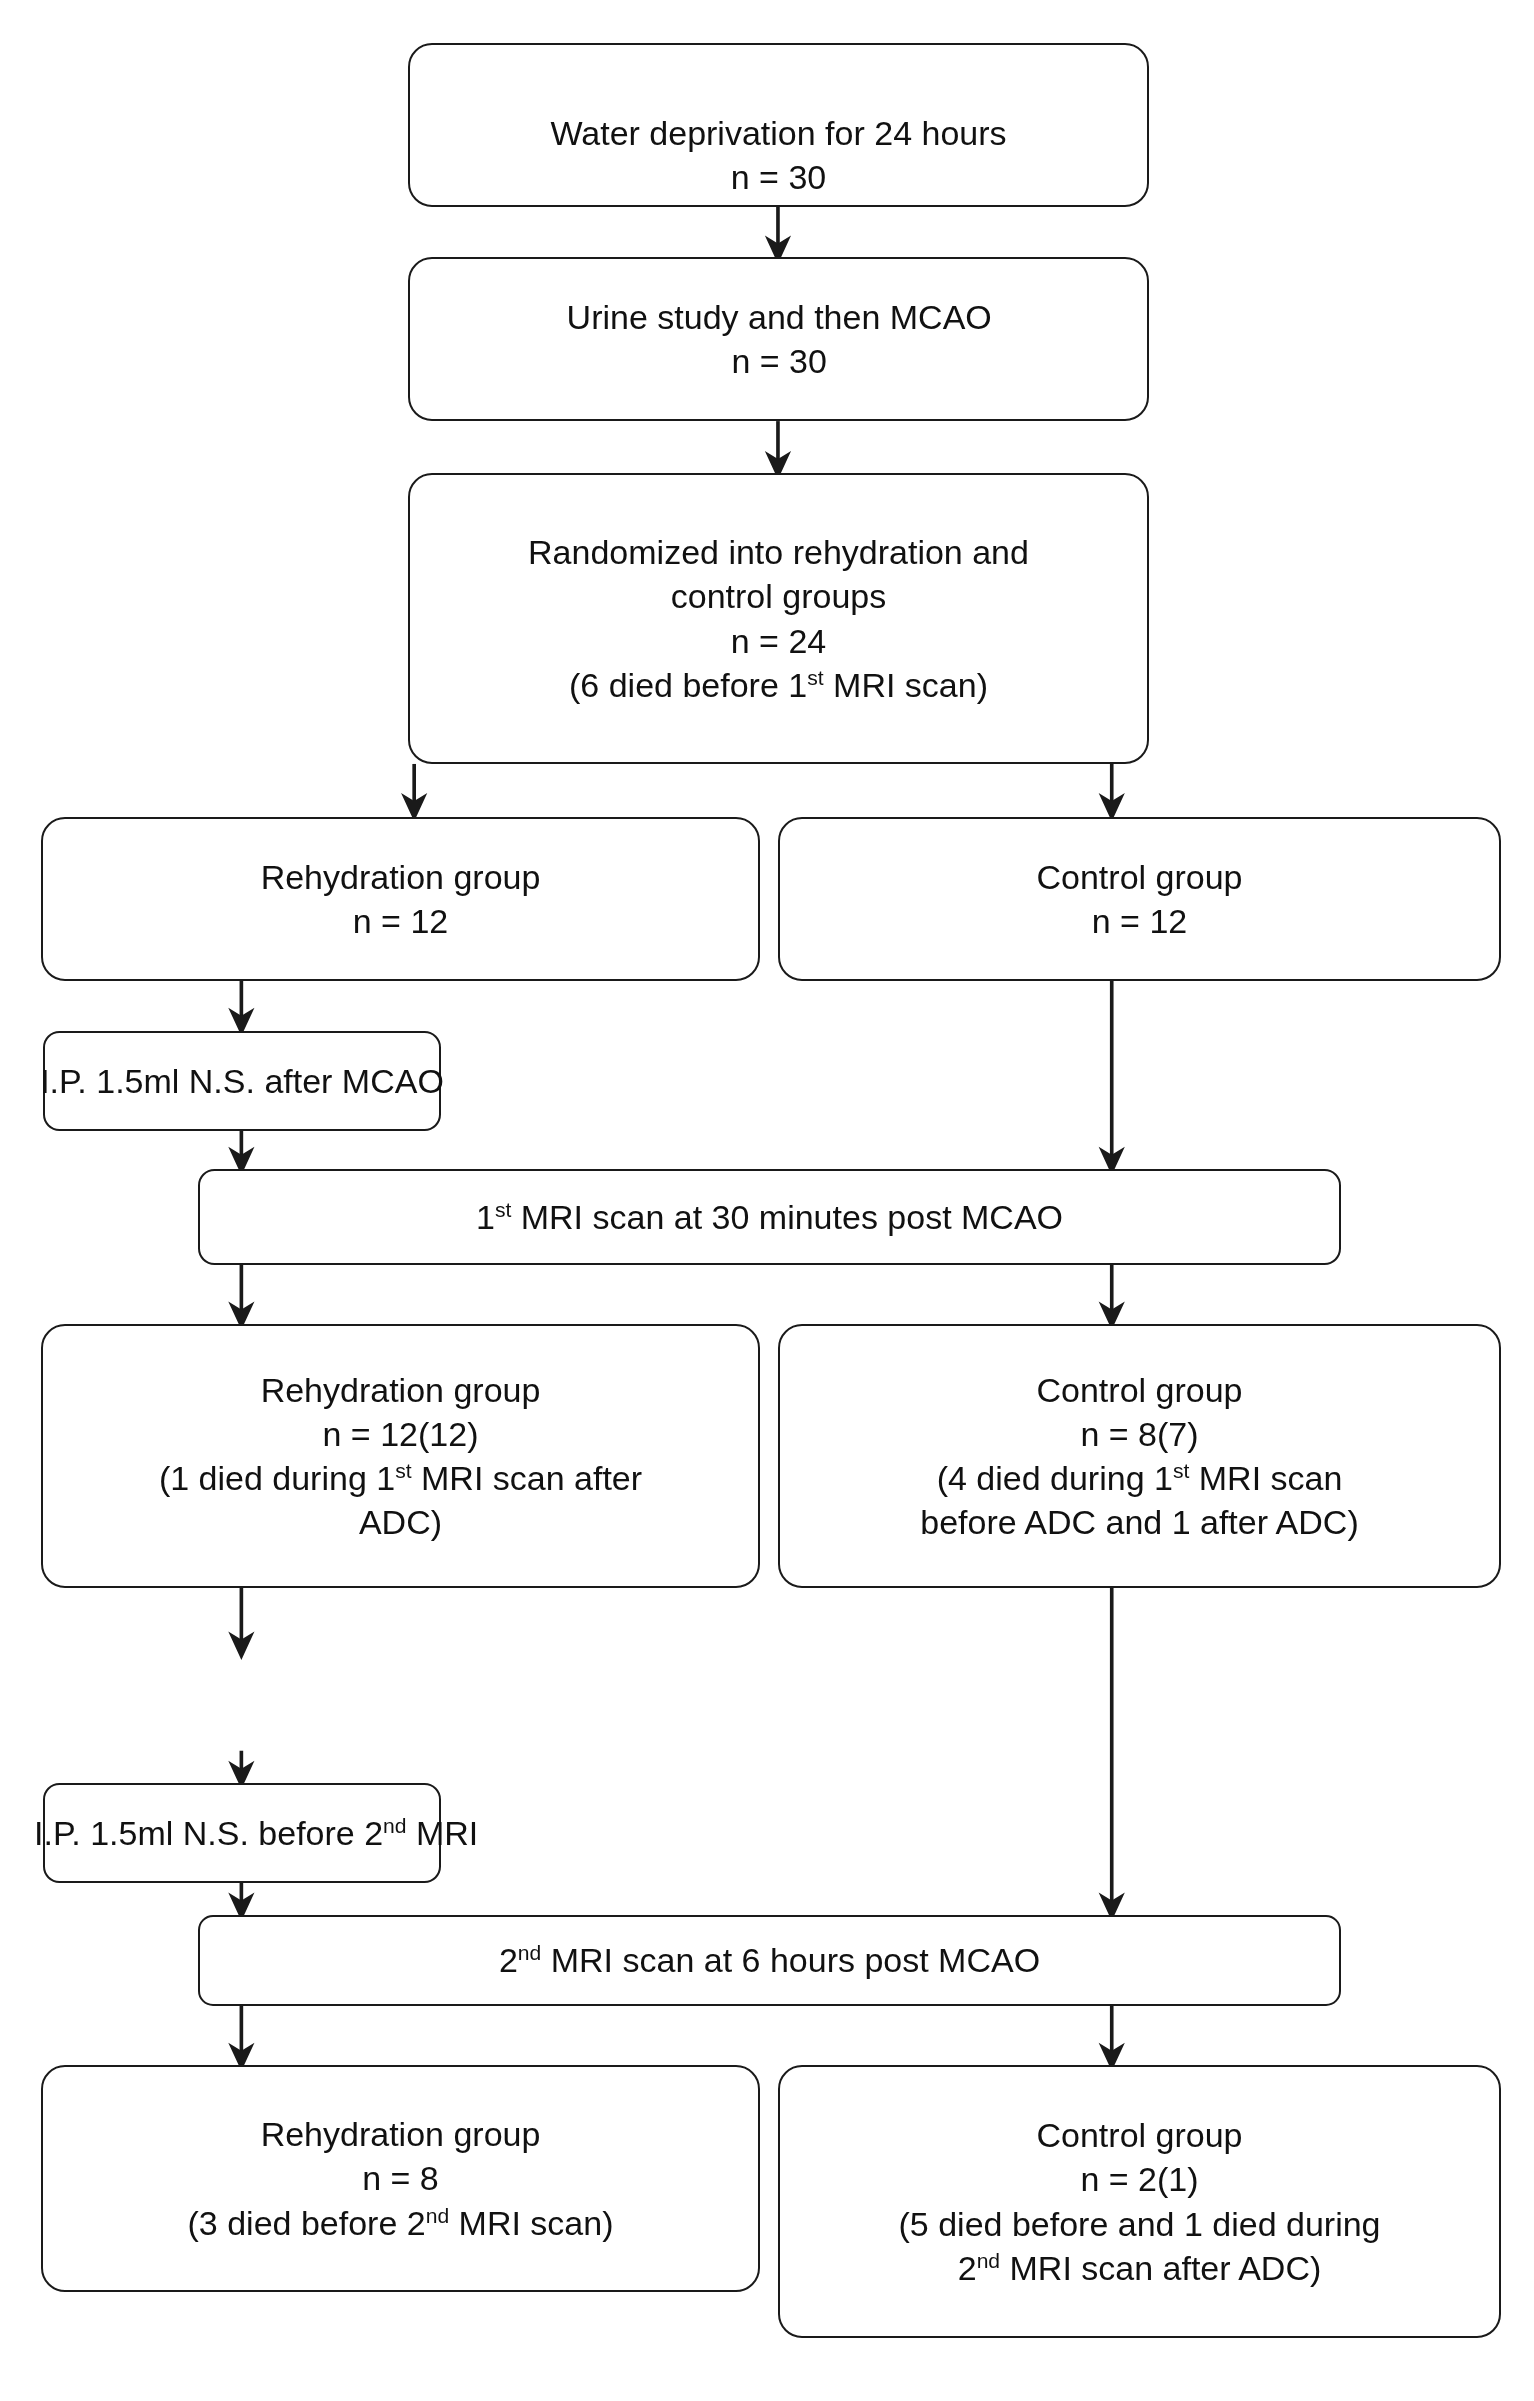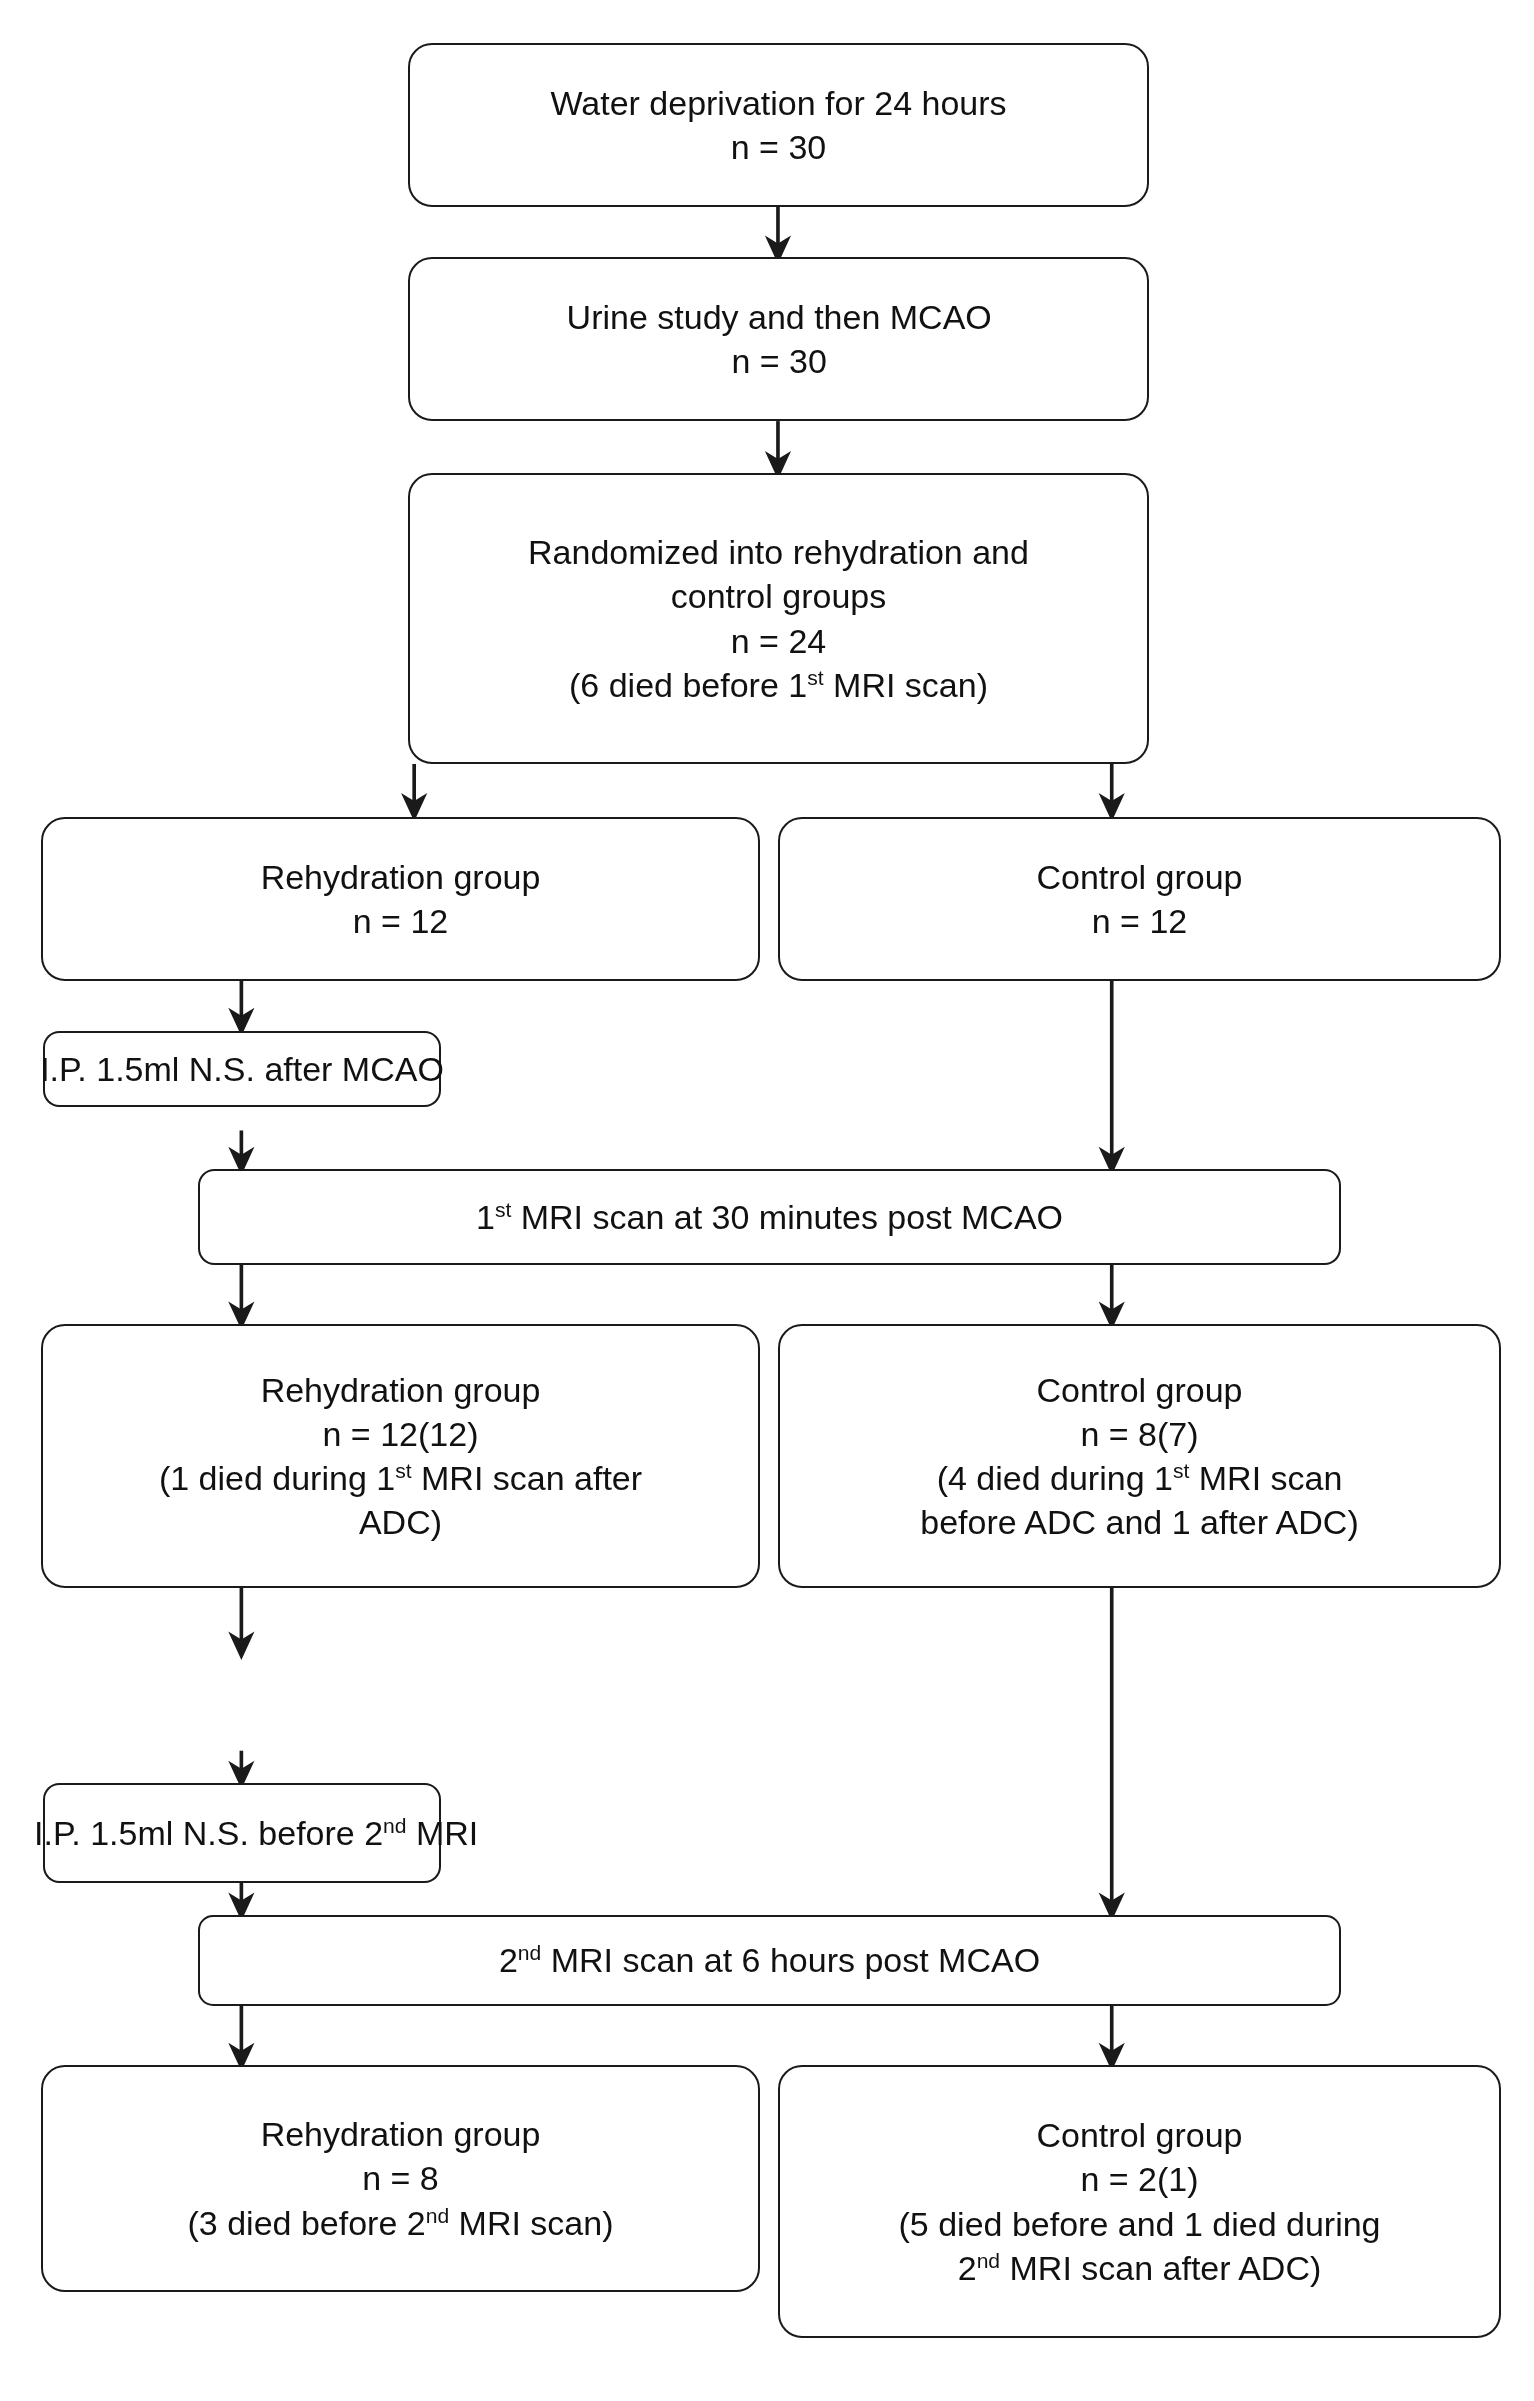--- a/index.html
+++ b/index.html
@@ -86,21 +86,21 @@
 
     <line x1="265" y1="2070" x2="265" y2="2097" stroke="#1a1a1a" stroke-width="4" marker-end="url(#arrowhead)"></line>
 
     <line x1="1222" y1="1745" x2="1222" y2="2097" stroke="#1a1a1a" stroke-width="4" marker-end="url(#arrowhead)"></line>
 
     <line x1="265" y1="2205" x2="265" y2="2262" stroke="#1a1a1a" stroke-width="4" marker-end="url(#arrowhead)"></line>
 
     <line x1="1222" y1="2205" x2="1222" y2="2262" stroke="#1a1a1a" stroke-width="4" marker-end="url(#arrowhead)"></line>
   </svg>
 
-  <div class="node" style="left:408px; top:43px; width:741px; height:164px;">
+  <div class="node" style="left:408px; top:43px; width:741px; height:164px;justify-content:flex-end;">
     <span class="ln">Water deprivation for 24 hours</span>
     <span class="ln">n = 30</span>
   </div>
 
   <div class="node" style="left:408px; top:257px; width:741px; height:164px;padding-left:16px;">
     <span class="ln">Urine study and then MCAO</span>
     <span class="ln">n = 30</span>
   </div>
 
   <div class="node" style="left:408px; top:473px; width:741px; height:291px;">
@@ -113,21 +113,21 @@
   <div class="node" style="left:41px; top:817px; width:719px; height:164px;">
     <span class="ln">Rehydration group</span>
     <span class="ln">n = 12</span>
   </div>
 
   <div class="node" style="left:778px; top:817px; width:723px; height:164px;">
     <span class="ln">Control group</span>
     <span class="ln">n = 12</span>
   </div>
 
-  <div class="node" style="left:43px; top:1031px; width:398px; height:76px; border-radius:16.4px;">
+  <div class="node" style="left:43px; top:1031px; width:398px; height:100px; border-radius:16.4px;">
     <span class="ln">I.P. 1.5ml N.S.  after MCAO</span>
   </div>
 
   <div class="node" style="left:198px; top:1169px; width:1143px; height:96px; border-radius:16.4px;">
     <span class="ln"><span>1</span><sup>st</sup><span> MRI scan at 30 minutes post MCAO</span></span>
   </div>
 
   <div class="node" style="left:41px; top:1324px; width:719px; height:264px;">
     <span class="ln">Rehydration group</span>
     <span class="ln">n = 12(12)</span>

